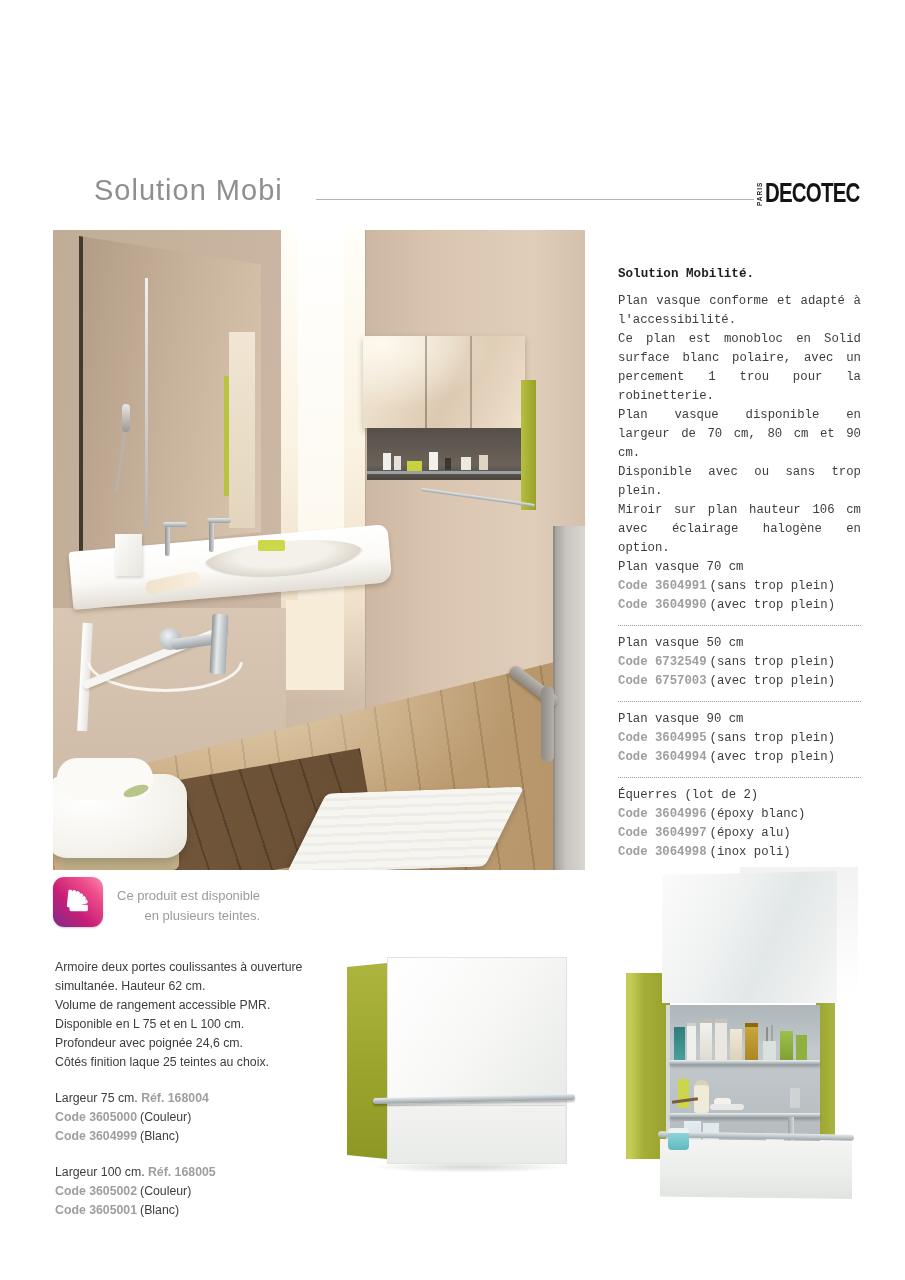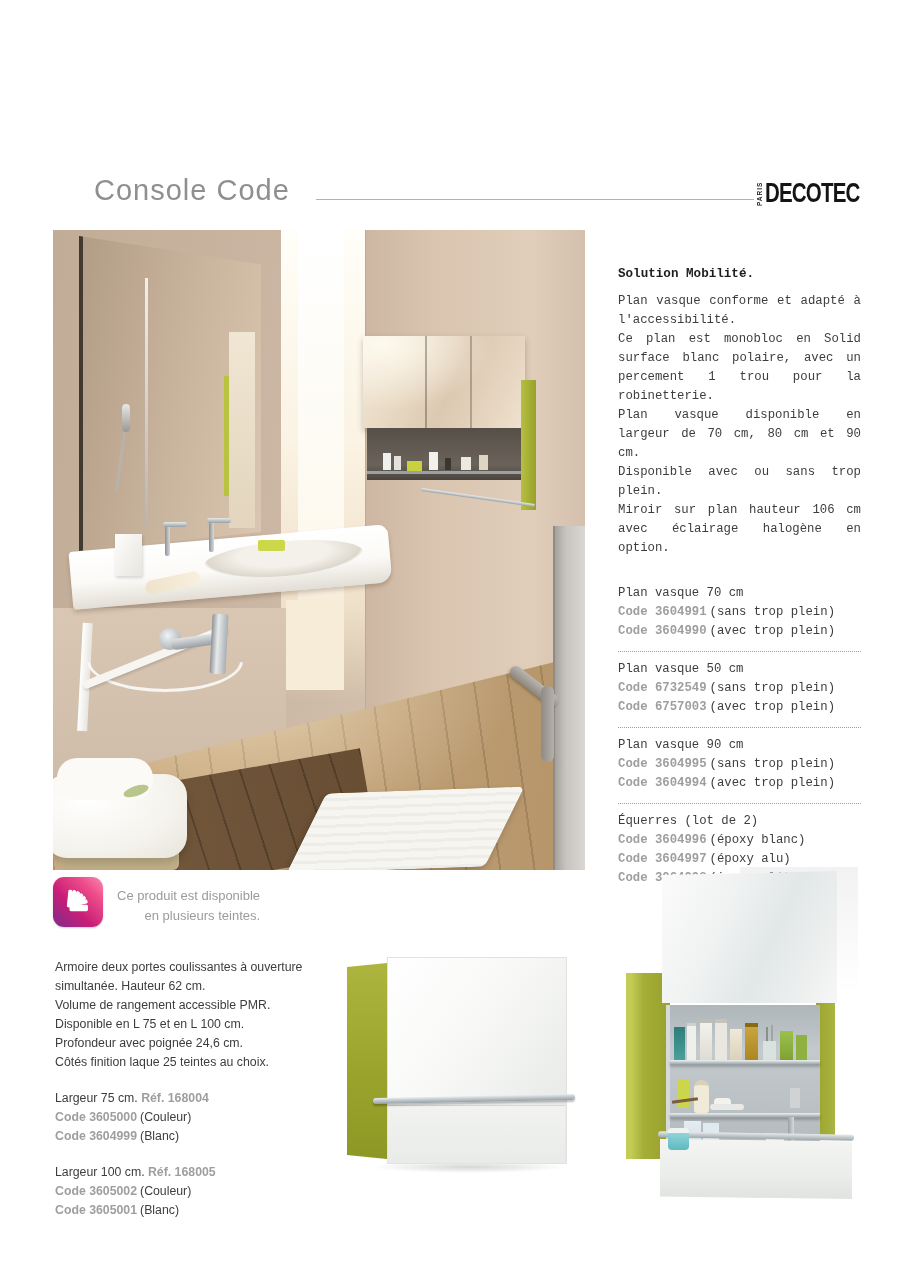--- a/index.html
+++ b/index.html
@@ -115,21 +115,21 @@
     border-left:2px solid #8f8b86;}
   .handle-plate{left:488px;top:456px;width:13px;height:76px;border-radius:6px;
     background:linear-gradient(90deg,#8e8a84,#b5b1aa);}
   .handle-lever{left:446px;top:468px;width:58px;height:12px;border-radius:6px;
     background:linear-gradient(180deg,#bbb7b0,#8c8881);transform:rotate(38deg);transform-origin:right center;
     box-shadow:0 2px 3px rgba(0,0,0,.25);}
   
   .col{position:absolute;left:618px;top:265px;width:243px;font-size:12.3px;line-height:19px;font-family:Liberation Mono, monospace;}
   .col h3{margin:0 0 8px 0;font-size:12.6px;color:#1d1d1d;}
   .col p{margin:0;text-align:justify;color:#3d3d3d;}
-  .prodlist{margin-top:26px;}
+  .prodlist{}
   .prod-name{color:#3d3d3d;}
   .code-line .code{color:#9e9e9e;font-weight:bold;}
   .code-line .cdesc{color:#3d3d3d;margin-left:3px;}
   .dotted{border-bottom:1px dotted #9d9d9d;margin:9px 0 8px 0;height:1px;}
   
   .teintes{position:absolute;left:53px;top:877px;display:flex;align-items:flex-start;text-align:right;}
   .teintes-icon{width:50px;height:50px;border-radius:11px;flex:0 0 auto;
     background:linear-gradient(45deg,#7d2b8c 0%,#c81e77 40%,#ee4d8b 75%,#f78bb0 100%);
     display:flex;align-items:center;justify-content:center;box-shadow:0 1px 2px rgba(0,0,0,.2);}
   .teintes-text{margin-left:14px;color:#9b9b9b;font-size:13px;line-height:20px;padding-top:9px;}
@@ -196,21 +196,21 @@
     background:linear-gradient(180deg,#e6eaeb,#9fa8ac);}
   .cab2-botdoor{left:40px;top:274px;width:192px;height:60px;
     clip-path:polygon(0 0,100% 4%,100% 100%,0 96%);
     background:linear-gradient(180deg,#f4f5f3,#ebedeb 60%,#e1e3e1);}
   .cab2-jar{left:48px;top:263px;width:21px;height:17px;border-radius:4px;
     background:linear-gradient(180deg,#8fd4d8,#5fb9c0);border-top:5px solid #eef2f1;}
 </style>
 </head>
 <body>
 
-<div class="page-title">Console Code</div>
+<div class="page-title">Solution Mobi</div>
 <div class="header-rule"></div>
 <div class="brand">
   <span class="brand-city">PARIS</span>
   <span class="brand-name">DECOTEC</span>
 </div>
 
 <div class="photo">
   <div class="ph-wall"></div>
   <div class="ph-light"></div>
   <div class="ph-light-core"></div>

